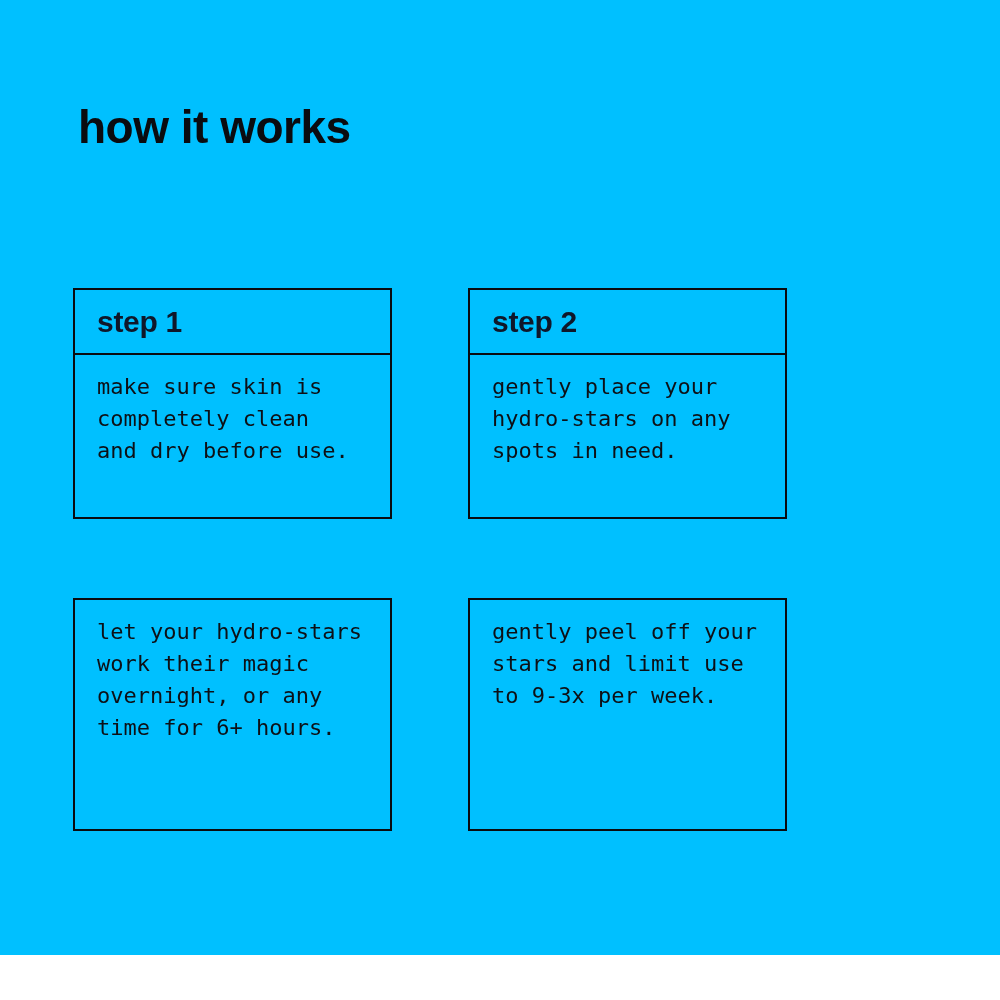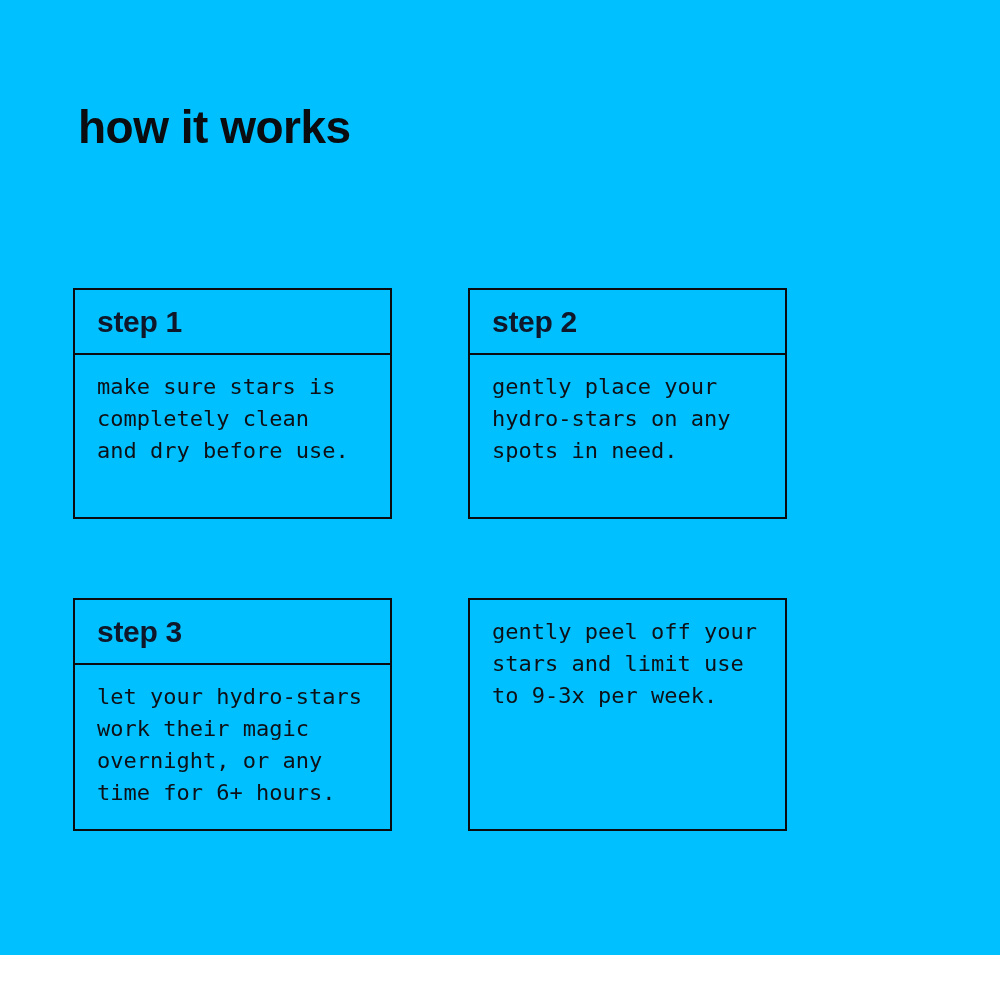--- a/index.html
+++ b/index.html
@@ -72,41 +72,38 @@
 
   <div class="title">how it works</div>
 
   <div class="grid">
 
     <div class="card row1">
       <div class="card-header">
         <span class="card-label">step 1</span>
       </div>
       <div class="card-body">
-        <div class="card-desc">make sure stars is
+        <div class="card-desc">make sure skin is
 completely clean
 and dry before use.</div>
       </div>
     </div>
 
     <div class="card row1">
       <div class="card-header">
         <span class="card-label">step 2</span>
       </div>
       <div class="card-body">
         <div class="card-desc">gently place your
 hydro-stars on any
 spots in need.</div>
       </div>
     </div>
 
     <div class="card row2">
-      <div class="card-header">
-        <span class="card-label">step 3</span>
-      </div>
       <div class="card-body">
         <div class="card-desc">let your hydro-stars
 work their magic
 overnight, or any
 time for 6+ hours.</div>
       </div>
     </div>
 
     <div class="card row2">
       <div class="card-body">

